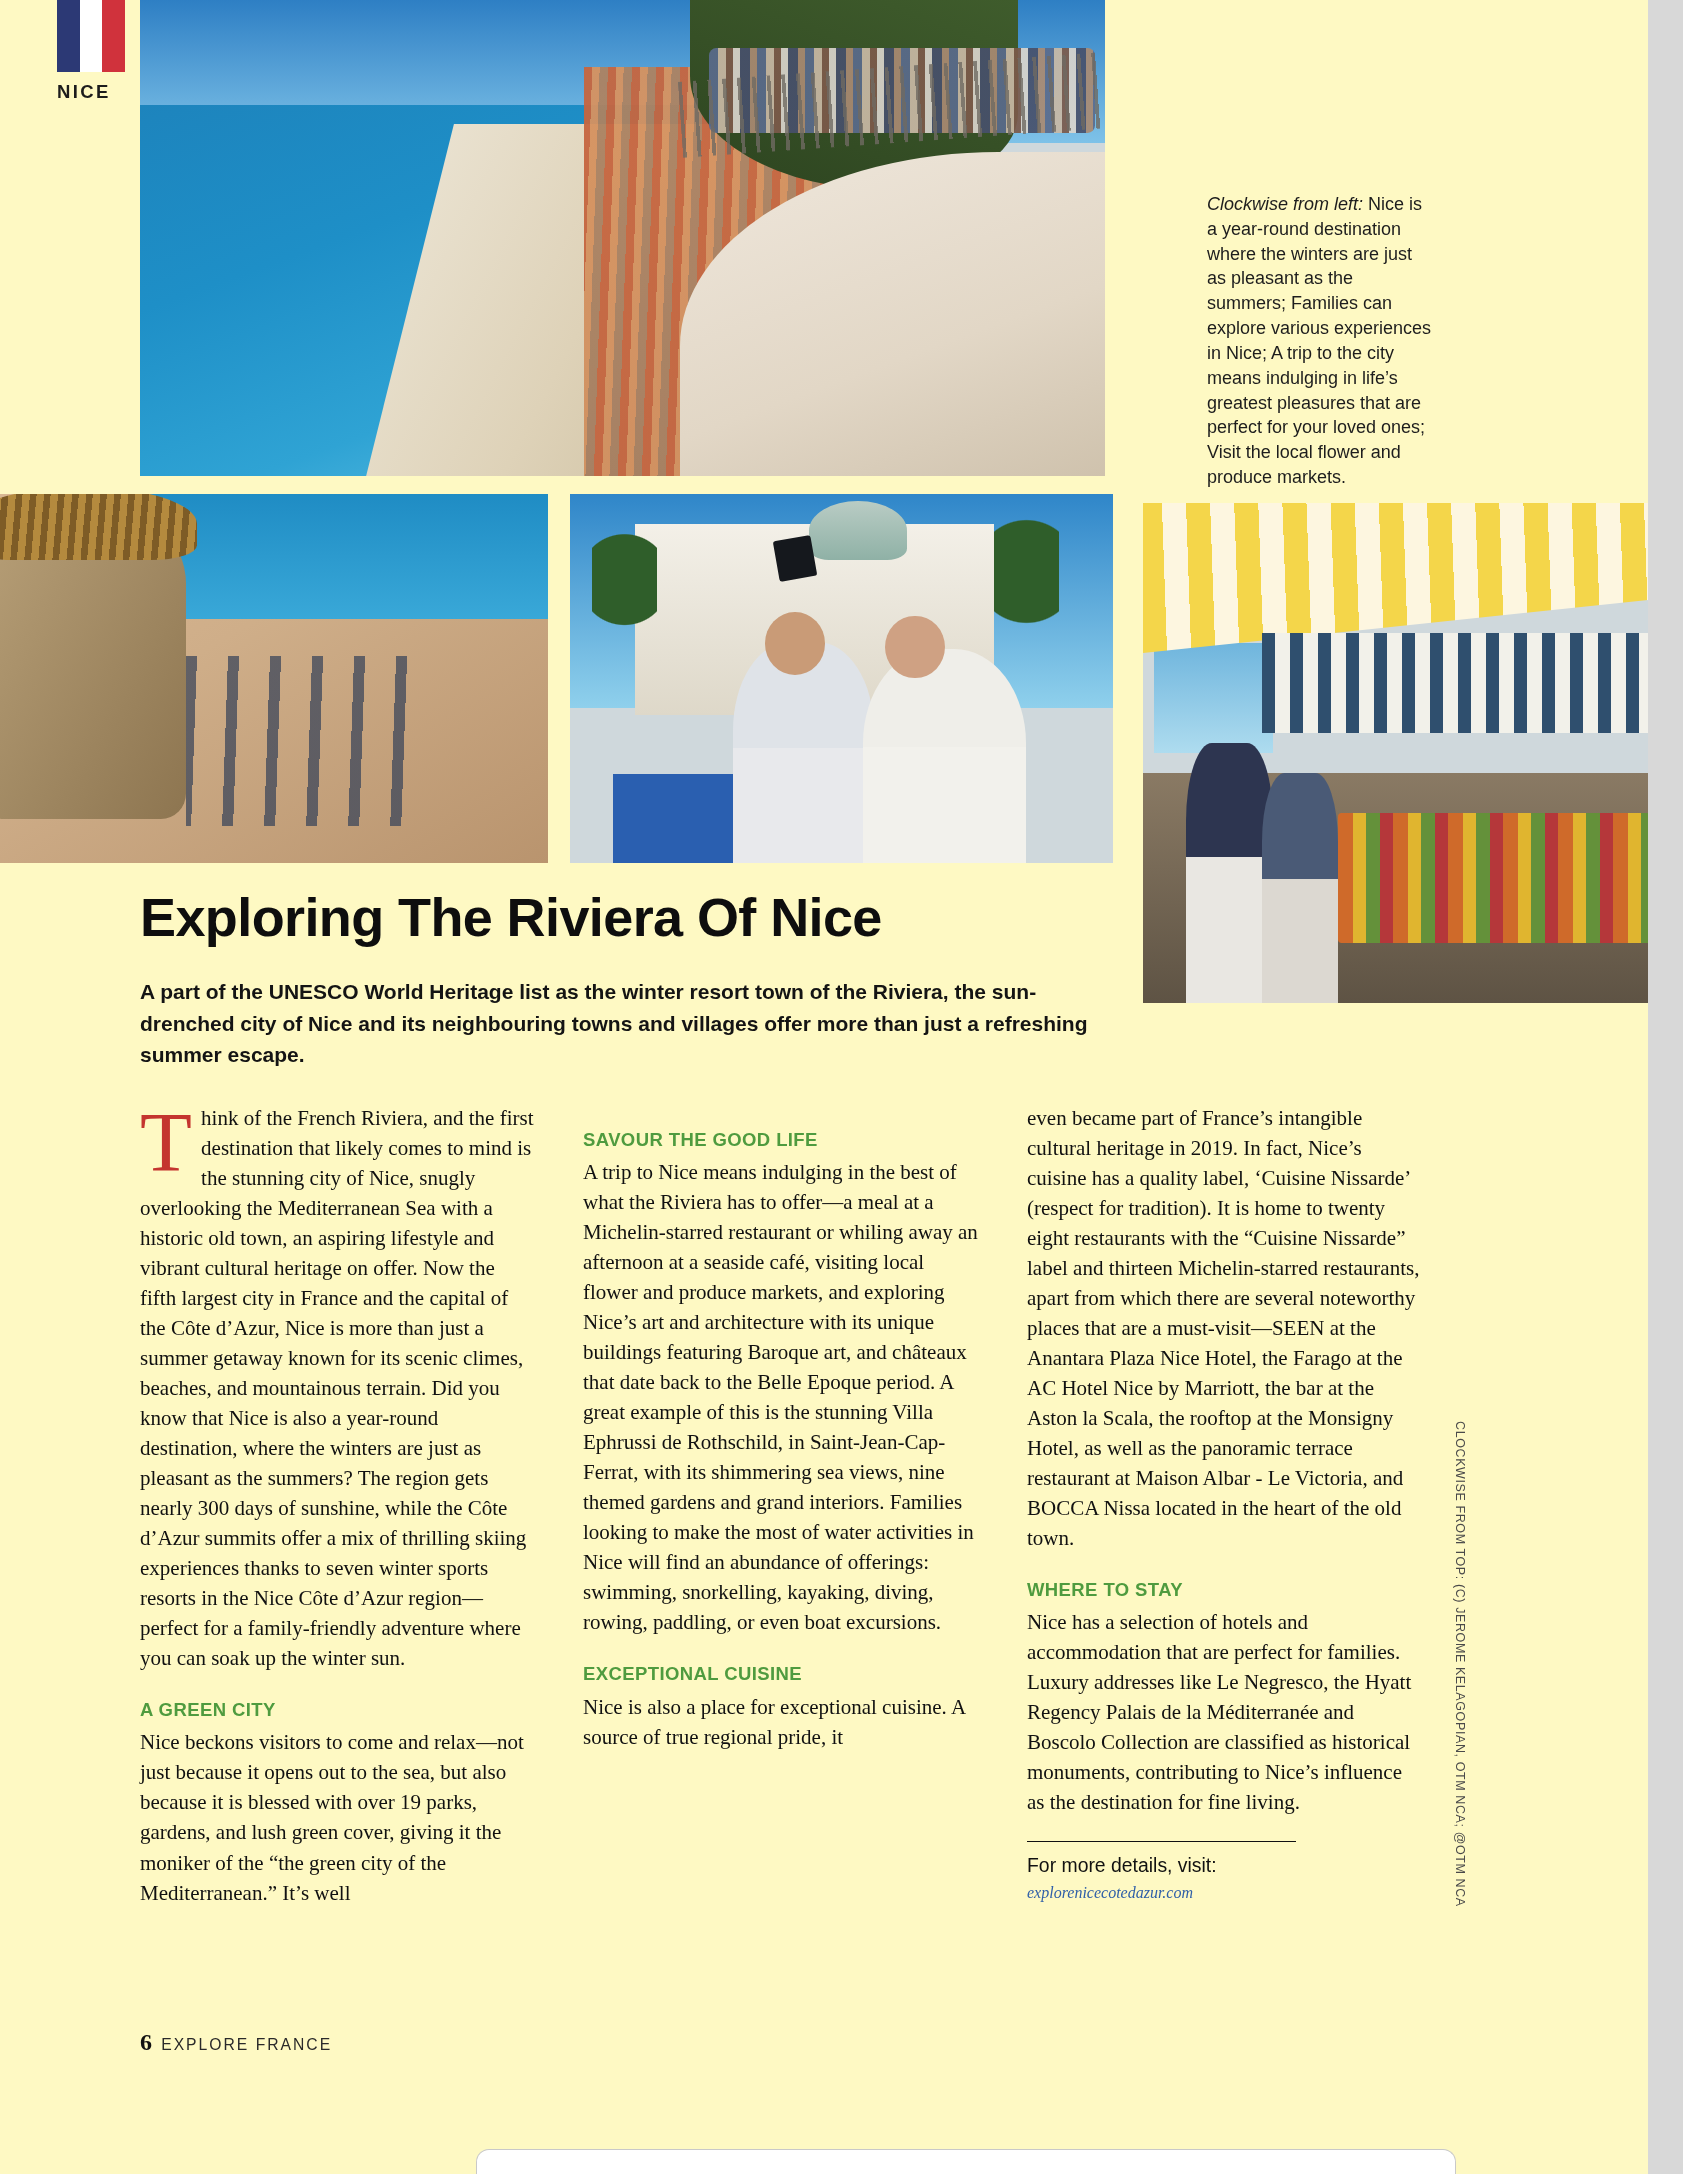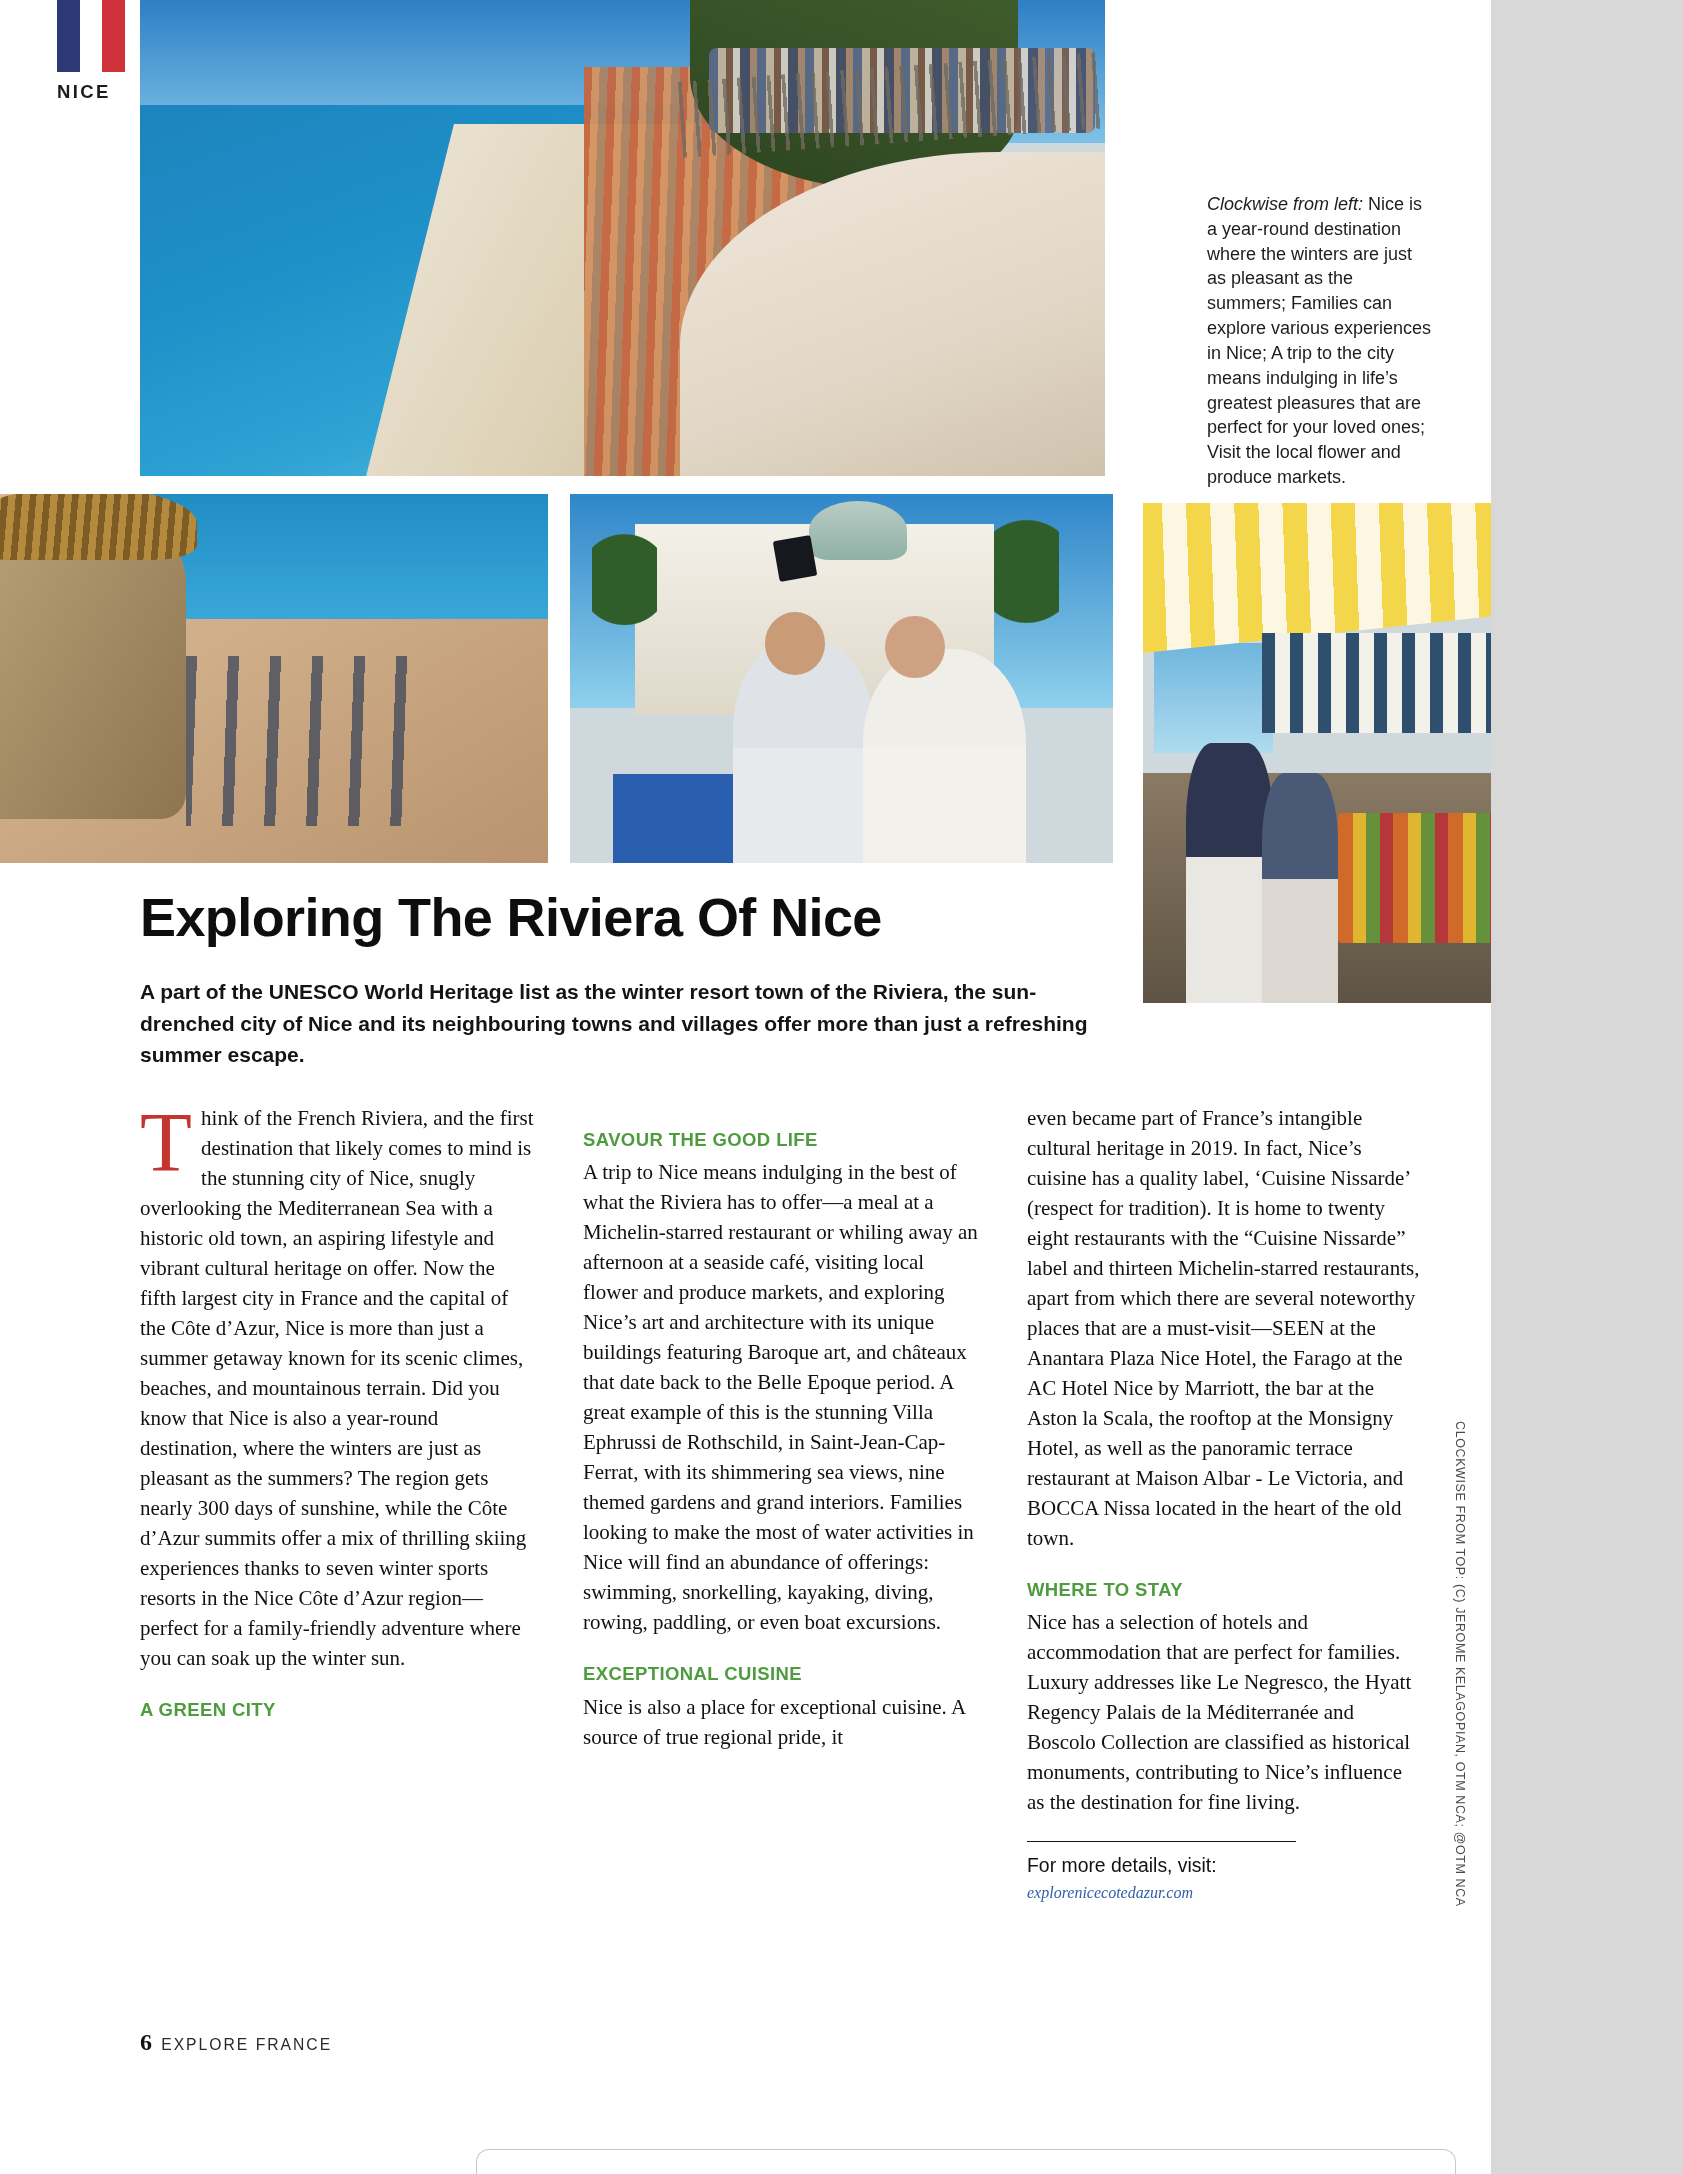--- a/index.html
+++ b/index.html
@@ -2,23 +2,23 @@
 <html style="font-size:14.8px"><head>
 <meta charset="utf-8">
 <style>
   html, body {
     margin: 0;
     padding: 0;
     background: #d8d8d8;
   }
   .page {
     position: relative;
-    width: 1491px;
+    width: 1648px;
     height: 2174px;
-    background: #ffffff;
+    background: #fef9c3;
     overflow: hidden;
     font-family: "Liberation Sans", sans-serif;
   }
 
   
   .flag-block {
     position: absolute;
     left: 57px;
     top: 0px;
     width: 79px;
@@ -405,20 +405,21 @@
   </div>
 
   <div id="headline">Exploring The Riviera Of Nice</div>
   <div id="standfirst">A part of the UNESCO World Heritage list as the winter resort town of the Riviera, the sun-drenched city of Nice and its neighbouring towns and villages offer more than just a refreshing summer escape.</div>
 
   <div class="col" id="col1">
     <p class="dropcap-para">
       <span class="dropcap">T</span><span>hink of the French Riviera, and the first destination that likely comes to mind is the stunning city of Nice, snugly overlooking the Mediterranean Sea with a historic old town, an aspiring lifestyle and vibrant cultural heritage on offer. Now the fifth largest city in France and the capital of the Côte d’Azur, Nice is more than just a summer getaway known for its scenic climes, beaches, and mountainous terrain. Did you know that Nice is also a year-round destination, where the winters are just as pleasant as the summers? The region gets nearly 300 days of sunshine, while the Côte d’Azur summits offer a mix of thrilling skiing experiences thanks to seven winter sports resorts in the Nice Côte d’Azur region—perfect for a family-friendly adventure where you can soak up the winter sun.</span>
     </p>
     <div class="subhead">A GREEN CITY</div>
+    <p>Nice beckons visitors to come and relax—not just because it opens out to the sea, but also because it is blessed with over 19 parks, gardens, and lush green cover, giving it the moniker of the “the green city of the Mediterranean.” It’s well</p>
   </div>
 
   <div class="col" id="col2">
     <div class="subhead">SAVOUR THE GOOD LIFE</div>
     <p>A trip to Nice means indulging in the best of what the Riviera has to offer—a meal at a Michelin-starred restaurant or whiling away an afternoon at a seaside café, visiting local flower and produce markets, and exploring Nice’s art and architecture with its unique buildings featuring Baroque art, and châteaux that date back to the Belle Epoque period. A great example of this is the stunning Villa Ephrussi de Rothschild, in Saint-Jean-Cap-Ferrat, with its shimmering sea views, nine themed gardens and grand interiors. Families looking to make the most of water activities in Nice will find an abundance of offerings: swimming, snorkelling, kayaking, diving, rowing, paddling, or even boat excursions.</p>
     <div class="subhead">EXCEPTIONAL CUISINE</div>
     <p>Nice is also a place for exceptional cuisine. A source of true regional pride, it</p>
   </div>
 
   <div class="col" id="col3">

